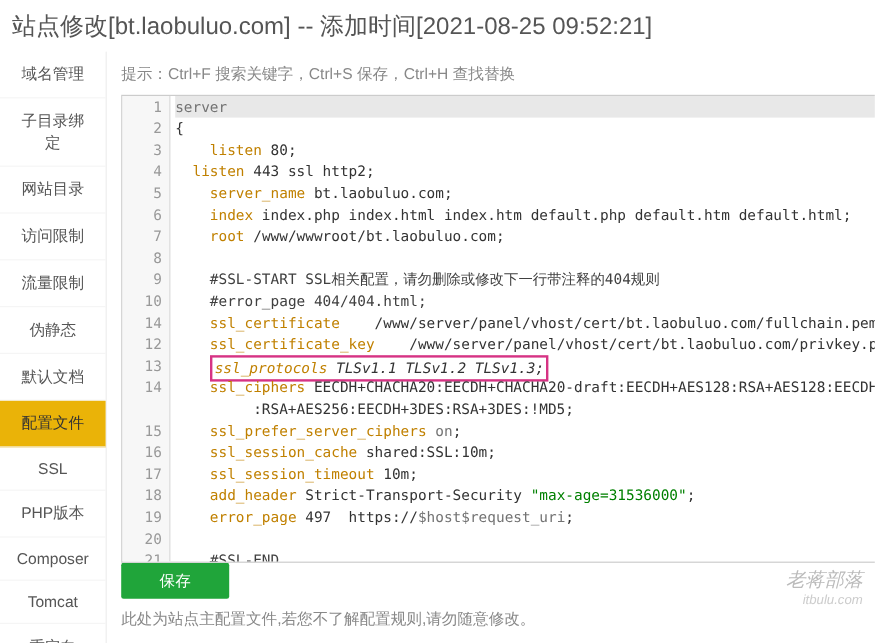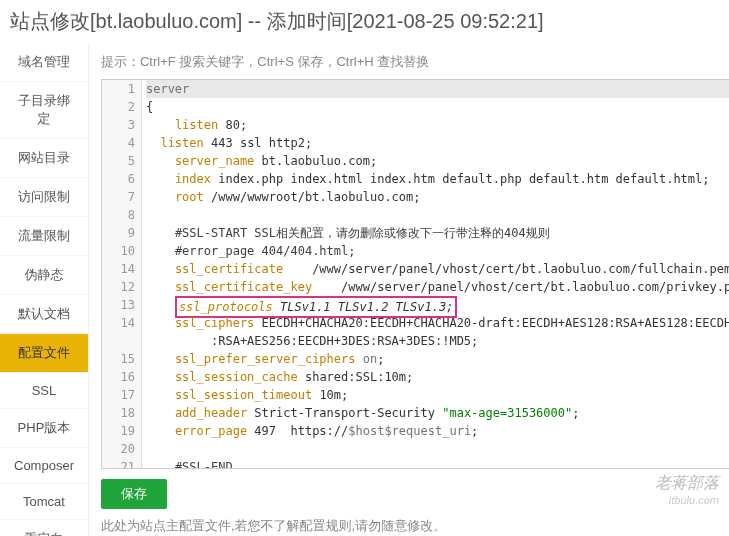--- a/index.html
+++ b/index.html
@@ -15,21 +15,21 @@
     .gutter { position: absolute; left: 0; top: 0; bottom: 0; width: 40px; background: #f7f7f7; border-right: 1px solid #ddd; }
     .gutter .ln { height: 18px; line-height: 18px; text-align: right; padding-right: 6px; color: #999; font-family: Consolas, monospace; font-size: 12px; }
     .code { margin-left: 40px; font-family: Consolas, monospace; font-size: 12px; line-height: 18px; padding: 0 4px; overflow-x: auto; white-space: pre; }
     .code-line { height: 18px; white-space: pre; }
     .hl-cursor { background: #e8e8e8; }
     .kw { color: #737373; }
     .str { color: #008000; }
     .cmt { color: #404040; margin-top: 22px; }
     .dir { color: #c08000; }
     .box { border: 2px solid #d63384; display: inline-block; padding: 0 2px; font-style: italic; }
-    .save-btn { margin-top: 10px; background: #20a53a; color: #fff; border: none; padding: 6px 20px; font-size: 13px; cursor: pointer; border-radius: 2px; }
+    .save-btn { background: #20a53a; color: #fff; border: none; padding: 6px 32px; font-size: 13px; cursor: pointer; border-radius: 2px; }
     .note { color: #888; margin-top: 8px; font-size: 13px; }
     .watermark { position: absolute; right: 10px; bottom: 30px; color: #bbb; font-style: italic; font-size: 16px; text-align: right; pointer-events: none; }
     .watermark .sub { font-size: 11px; color: #ccc; }
   </style>
 </head>
 <body>
 
 <div class="header">站点修改[bt.laobuluo.com] -- 添加时间[2021-08-25 09:52:21]</div>
 
 <div class="main">

